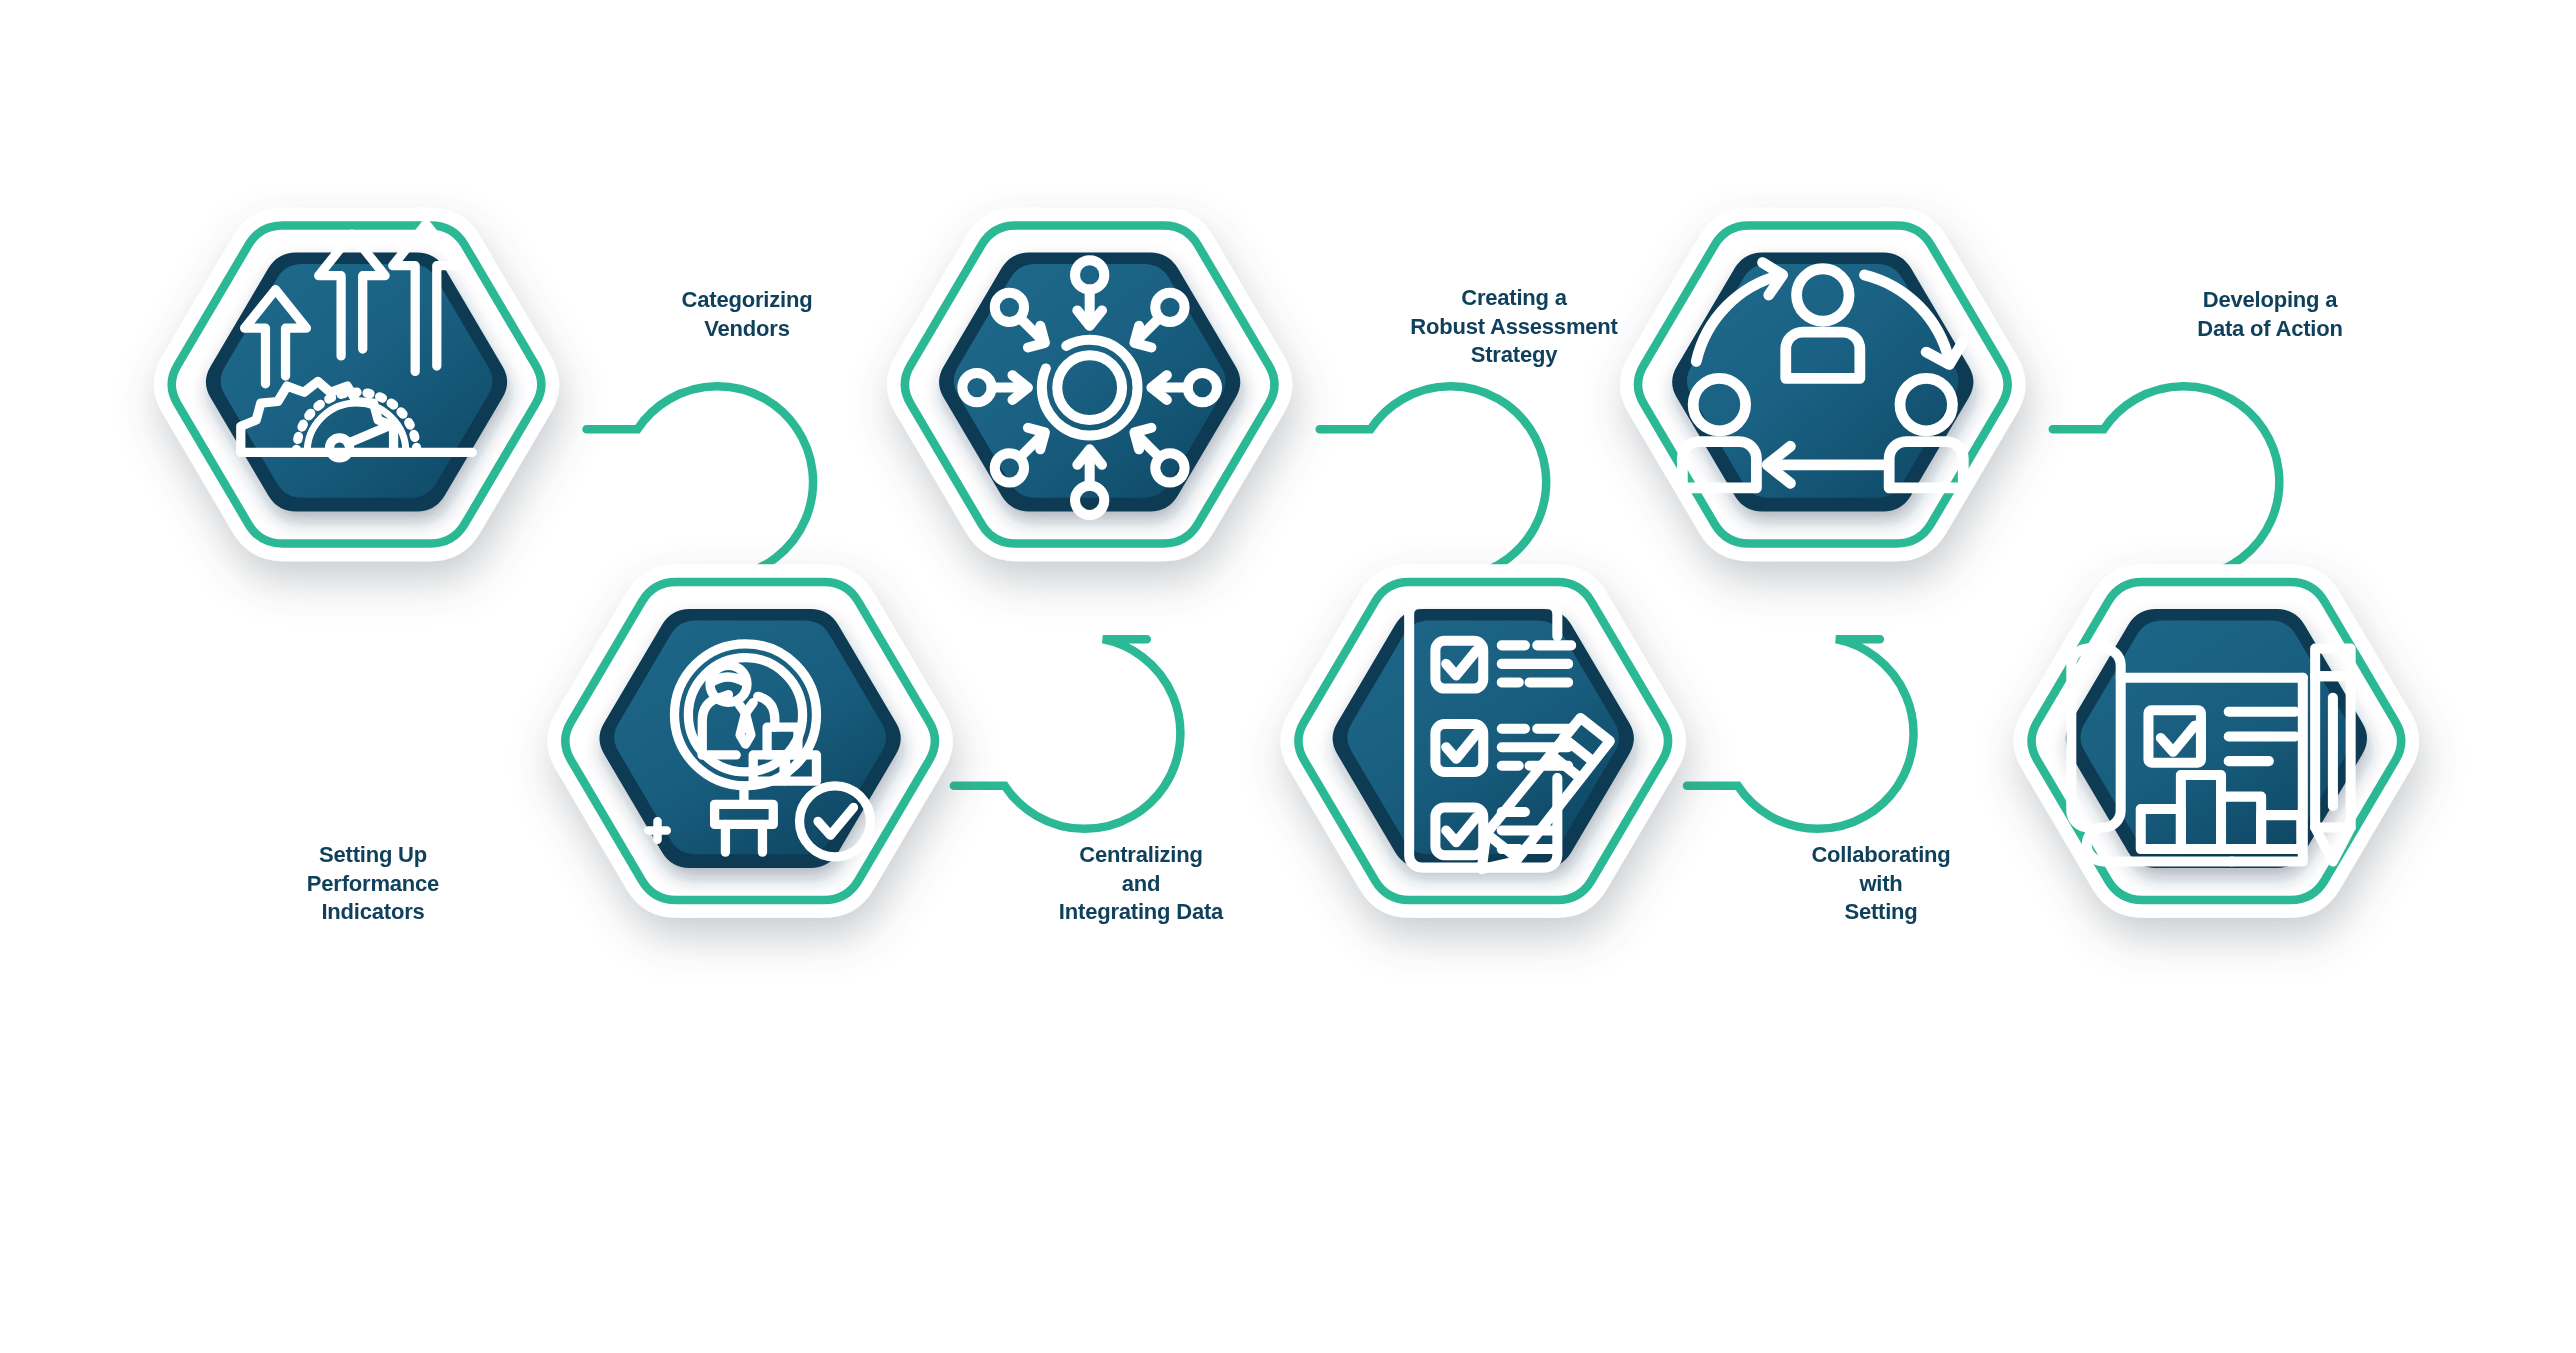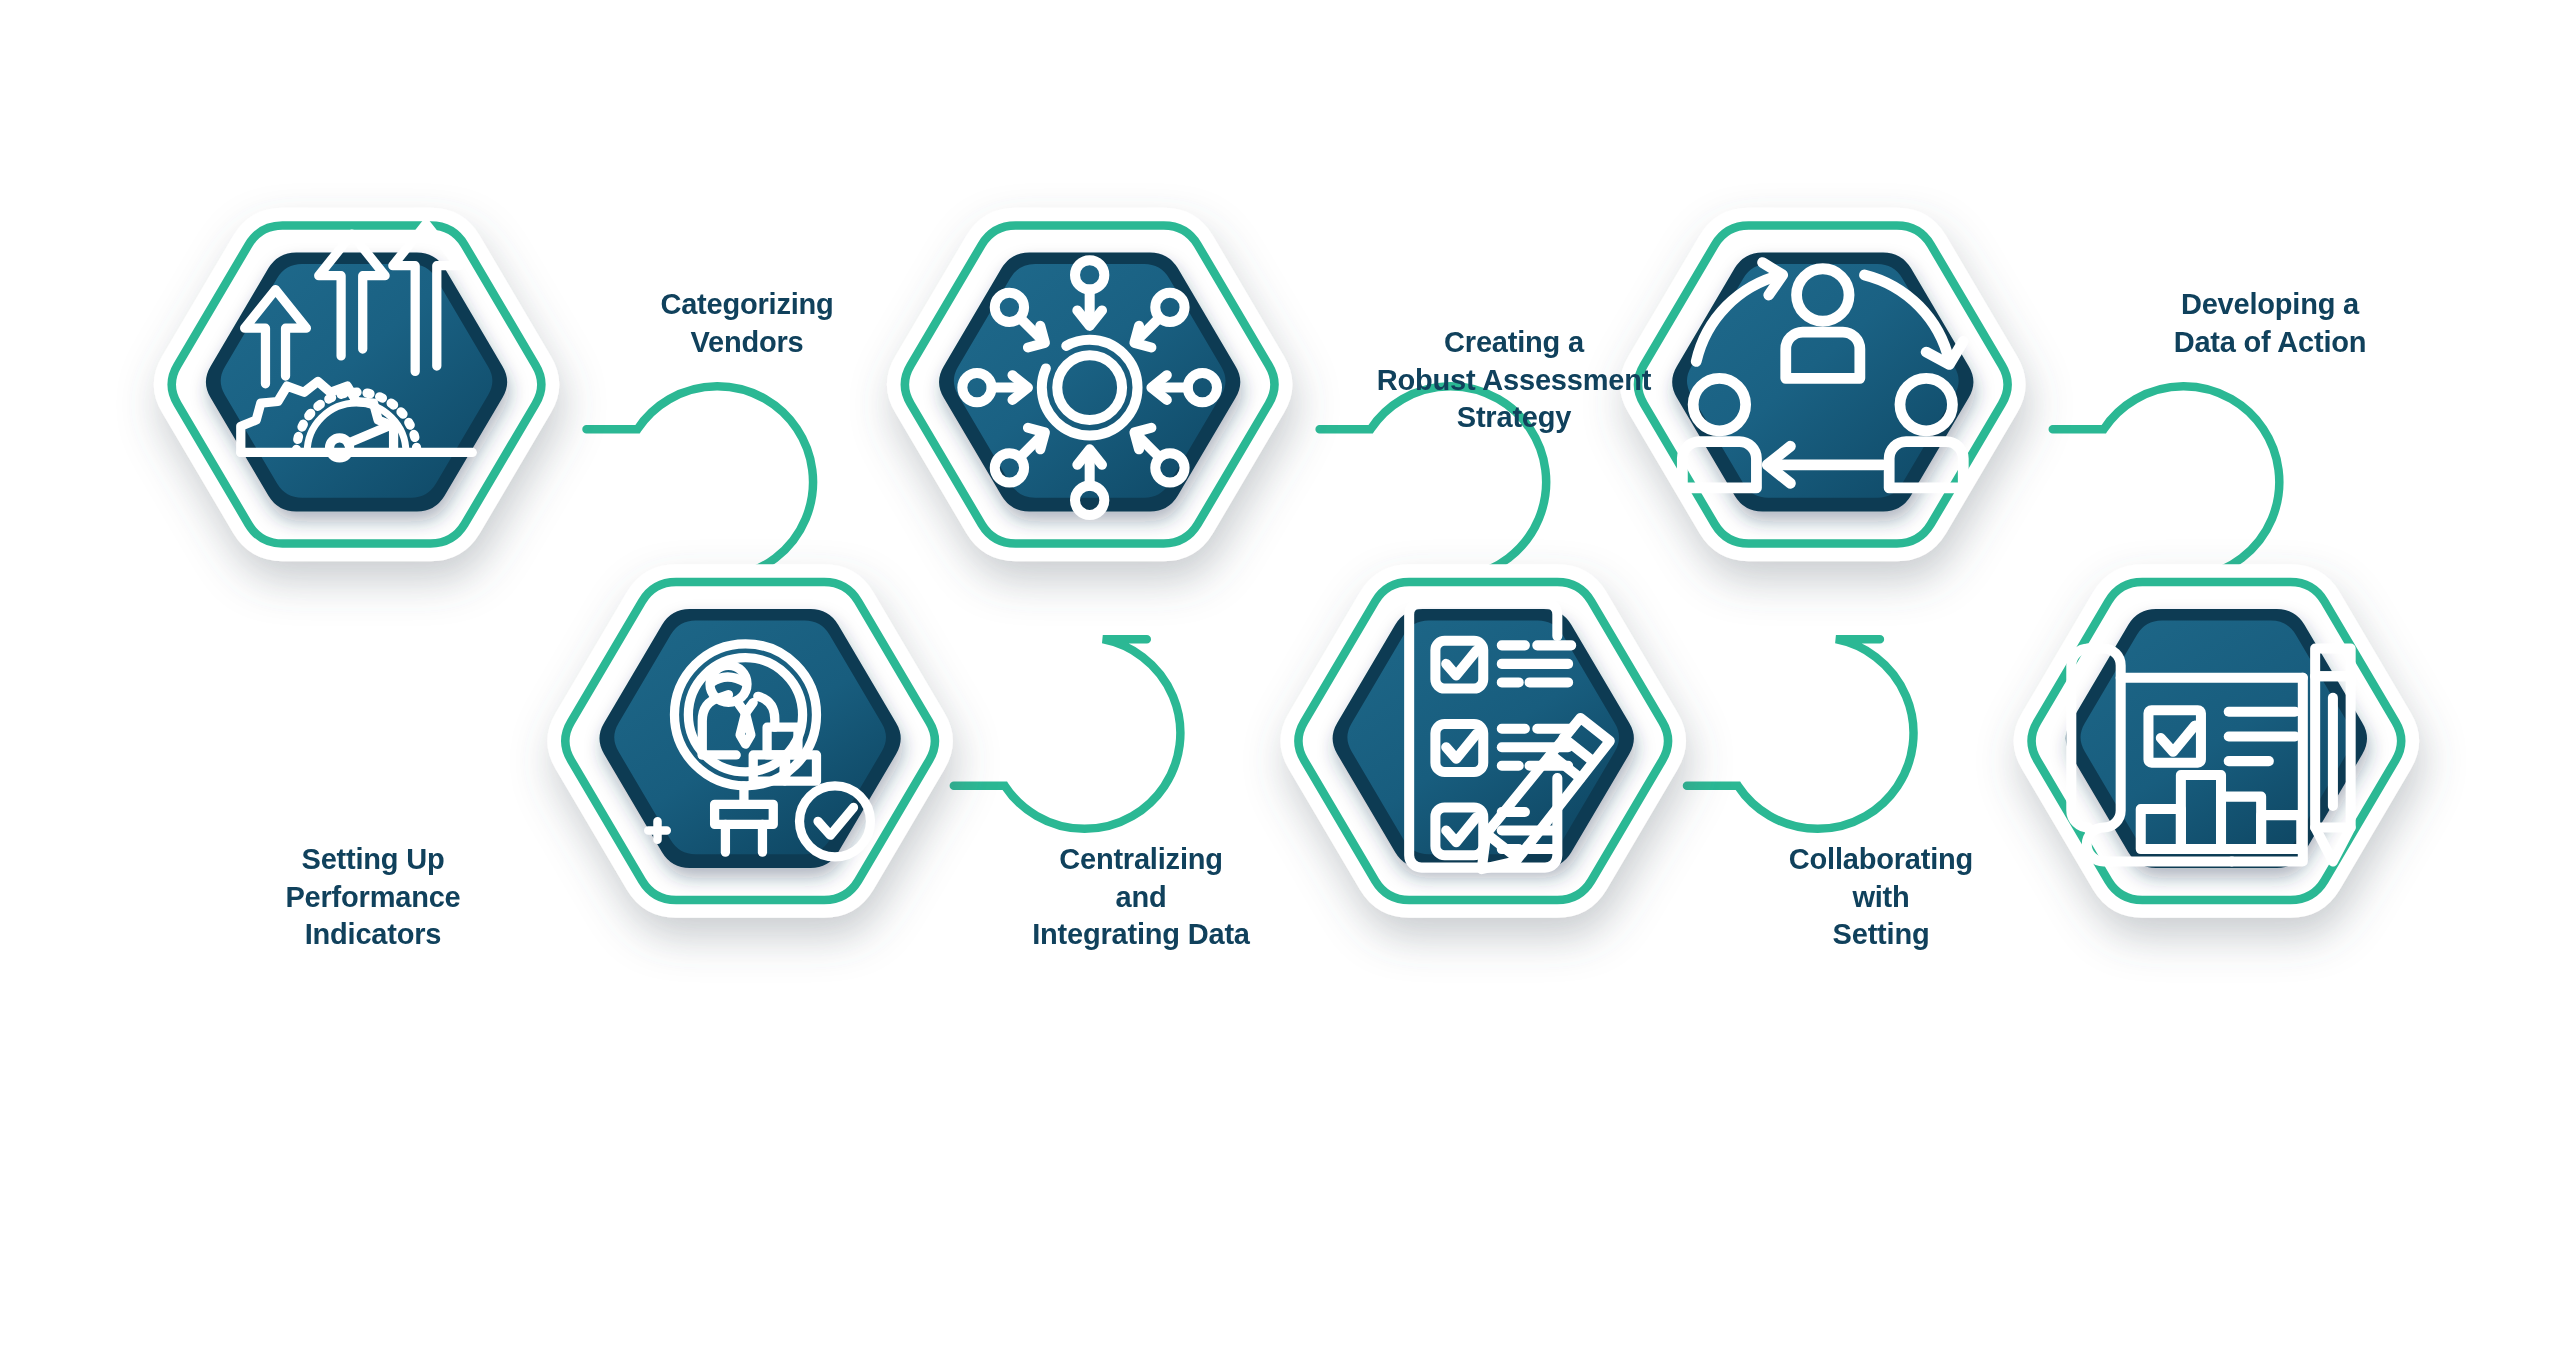--- a/index.html
+++ b/index.html
@@ -26,21 +26,21 @@
     left: 0;
     top: 0;
     width: 2576px;
     height: 1354px;
     overflow: visible;
   }
   .label {
     position: absolute;
     color: #10415c;
     font-weight: bold;
-    font-size: 29px;
+    font-size: 22px;
     line-height: 1.30;
     text-align: center;
     letter-spacing: -0.2px;
     white-space: pre-line;
     transform: translateX(-50%);
     font-family: "Liberation Sans", sans-serif;
   }
 </style>
 </head>
 <body>
@@ -306,21 +306,21 @@
 Performance
 Indicators</div>
 
     <div class="label" style="left:747px; top:286px;">Categorizing
 Vendors</div>
 
     <div class="label" style="left:1141px; top:841px;">Centralizing
 and
 Integrating Data</div>
 
-    <div class="label" style="left:1514px; top:284px;margin-top:40px;">Creating a
+    <div class="label" style="left:1514px; top:284px;">Creating a
 Robust Assessment
 Strategy</div>
 
     <div class="label" style="left:1881px; top:841px;">Collaborating
 with
 Setting</div>
 
     <div class="label" style="left:2270px; top:286px;">Developing a
 Data of Action</div>
 

